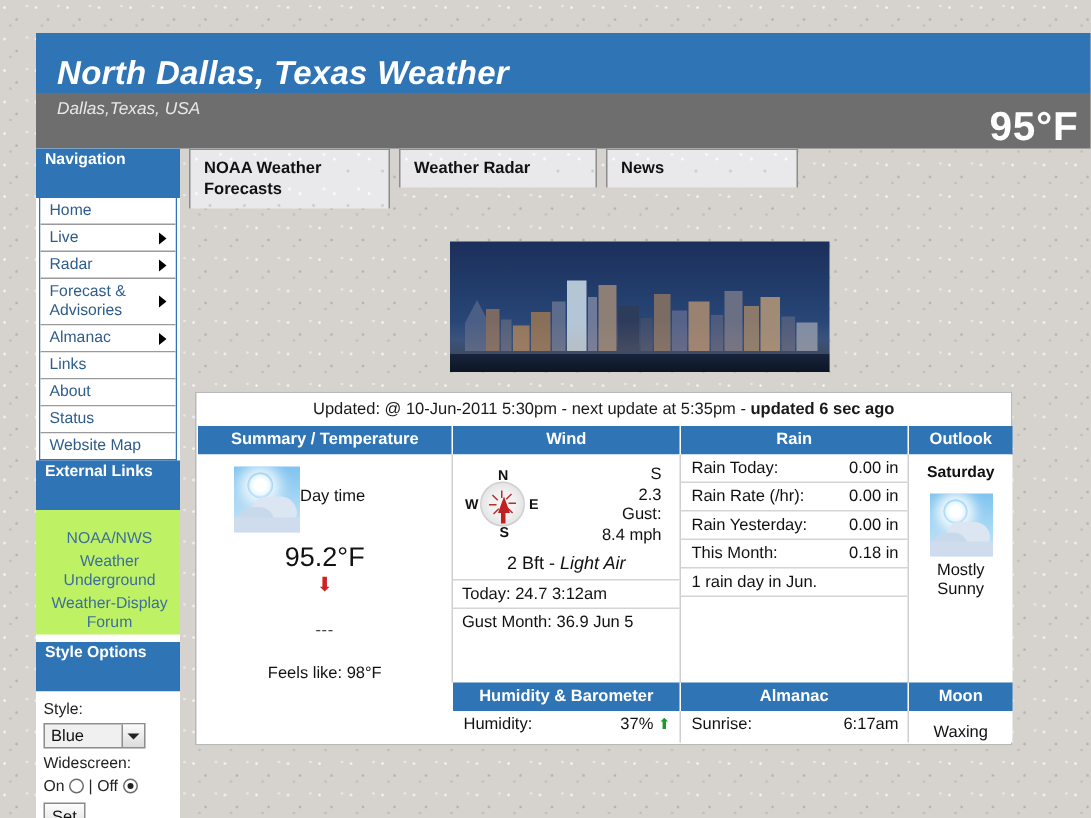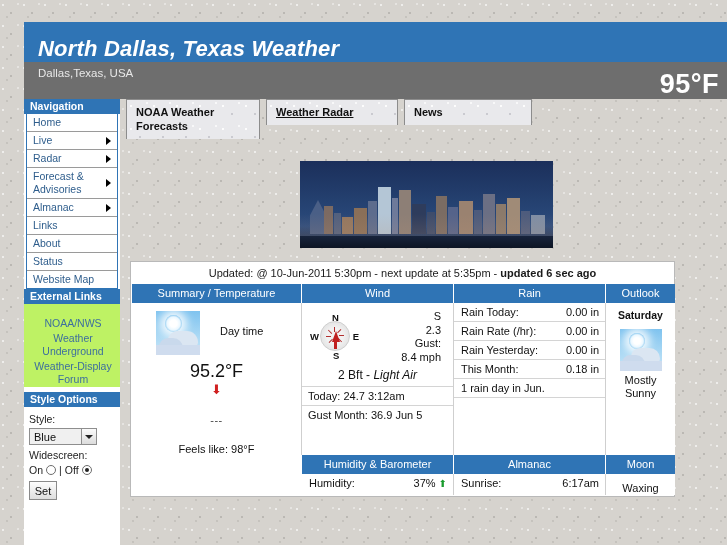--- a/index.html
+++ b/index.html
@@ -54,20 +54,21 @@
     display: flex;
     align-items: flex-start;
     justify-content: space-between;
     position: relative;
   }
   .locbar .loc {
     color: #e8e8e8;
     font-size: 11.5px;
     padding: 5px 0 0 14px;
     white-space: nowrap;
+    font-style: italic;
   }
   .locbar .bigtemp {
     color: #ffffff;
     font-size: 27px;
     font-weight: bold;
     line-height: 1;
     position: absolute;
     right: 8px;
     bottom: 1px;
     letter-spacing: .5px;
@@ -90,21 +91,21 @@
     height: 446px;
     position: relative;
     font-size: 10.5px;
   }
   .side-head {
     background: #2f74b5;
     color: #ffffff;
     font-weight: bold;
     font-size: 10.5px;
     padding: 3px 0 3px 6px;
-    height: 15px;
+    height: 33px;
     line-height: 9px;
   }
   .navbox {
     border: 1px solid #2f74b5;
     border-top: none;
     background: #ffffff;
     margin: 0 2px;
     padding: 0;
   }
   .navitem {
@@ -234,21 +235,21 @@
     background-size: 23px 23px, 23px 23px, 23px 23px;
     font-weight: bold;
     font-size: 11px;
     color: #111;
     padding: 5px 7px 0 9px;
     line-height: 14px;
     cursor: pointer;
     white-space: pre-line;
   }
   .tab.tab-1 { width: 134px; height: 40px; }
-  .tab.tab-2 { width: 132px; height: 26px; text-decoration: underline; }
+  .tab.tab-2 { width: 132px; height: 26px; }
   .tab.tab-3 { width: 128px; height: 26px; }
 
   
   .photo-wrap {
     padding-top: 26px;
     display: flex;
     justify-content: center;
   }
   .city-photo {
     width: 253px; height: 87px;
@@ -287,21 +288,21 @@
   .wx-updated b { font-weight: bold; }
 
   .wx-grid {
     display: grid;
     grid-template-columns: 170px 152px 152px 69px;
     width: 100%;
   }
   .colhead {
     background: #2f74b5;
     color: #ffffff;
-    font-weight: normal;
+    font-weight: bold;
     font-size: 11px;
     text-align: center;
     padding: 3px 0 4px 0;
     border-right: 1px solid #ffffff;
   }
   .colhead:last-child { border-right: none; }
 
   .cell { background: #fff; }
   .divcol { border-right: 1px solid #cfcfcf; }
 
@@ -343,21 +344,20 @@
     border-radius: 9px 10px 3px 3px;
   }
   .wx-icon .cl3 {
     position: absolute; left: 0px; top: 34px;
     width: 44px; height: 10px;
     background: #cfdcee;
   }
   .daytime-lbl {
     font-size: 11px;
     color: #111;
-    margin-left: 20px;
     margin-top: 14px;
     white-space: nowrap;
   }
   .temp-big {
     font-size: 18px;
     color: #111;
     margin-top: 6px;
     text-align: center;
     white-space: nowrap;
   }

